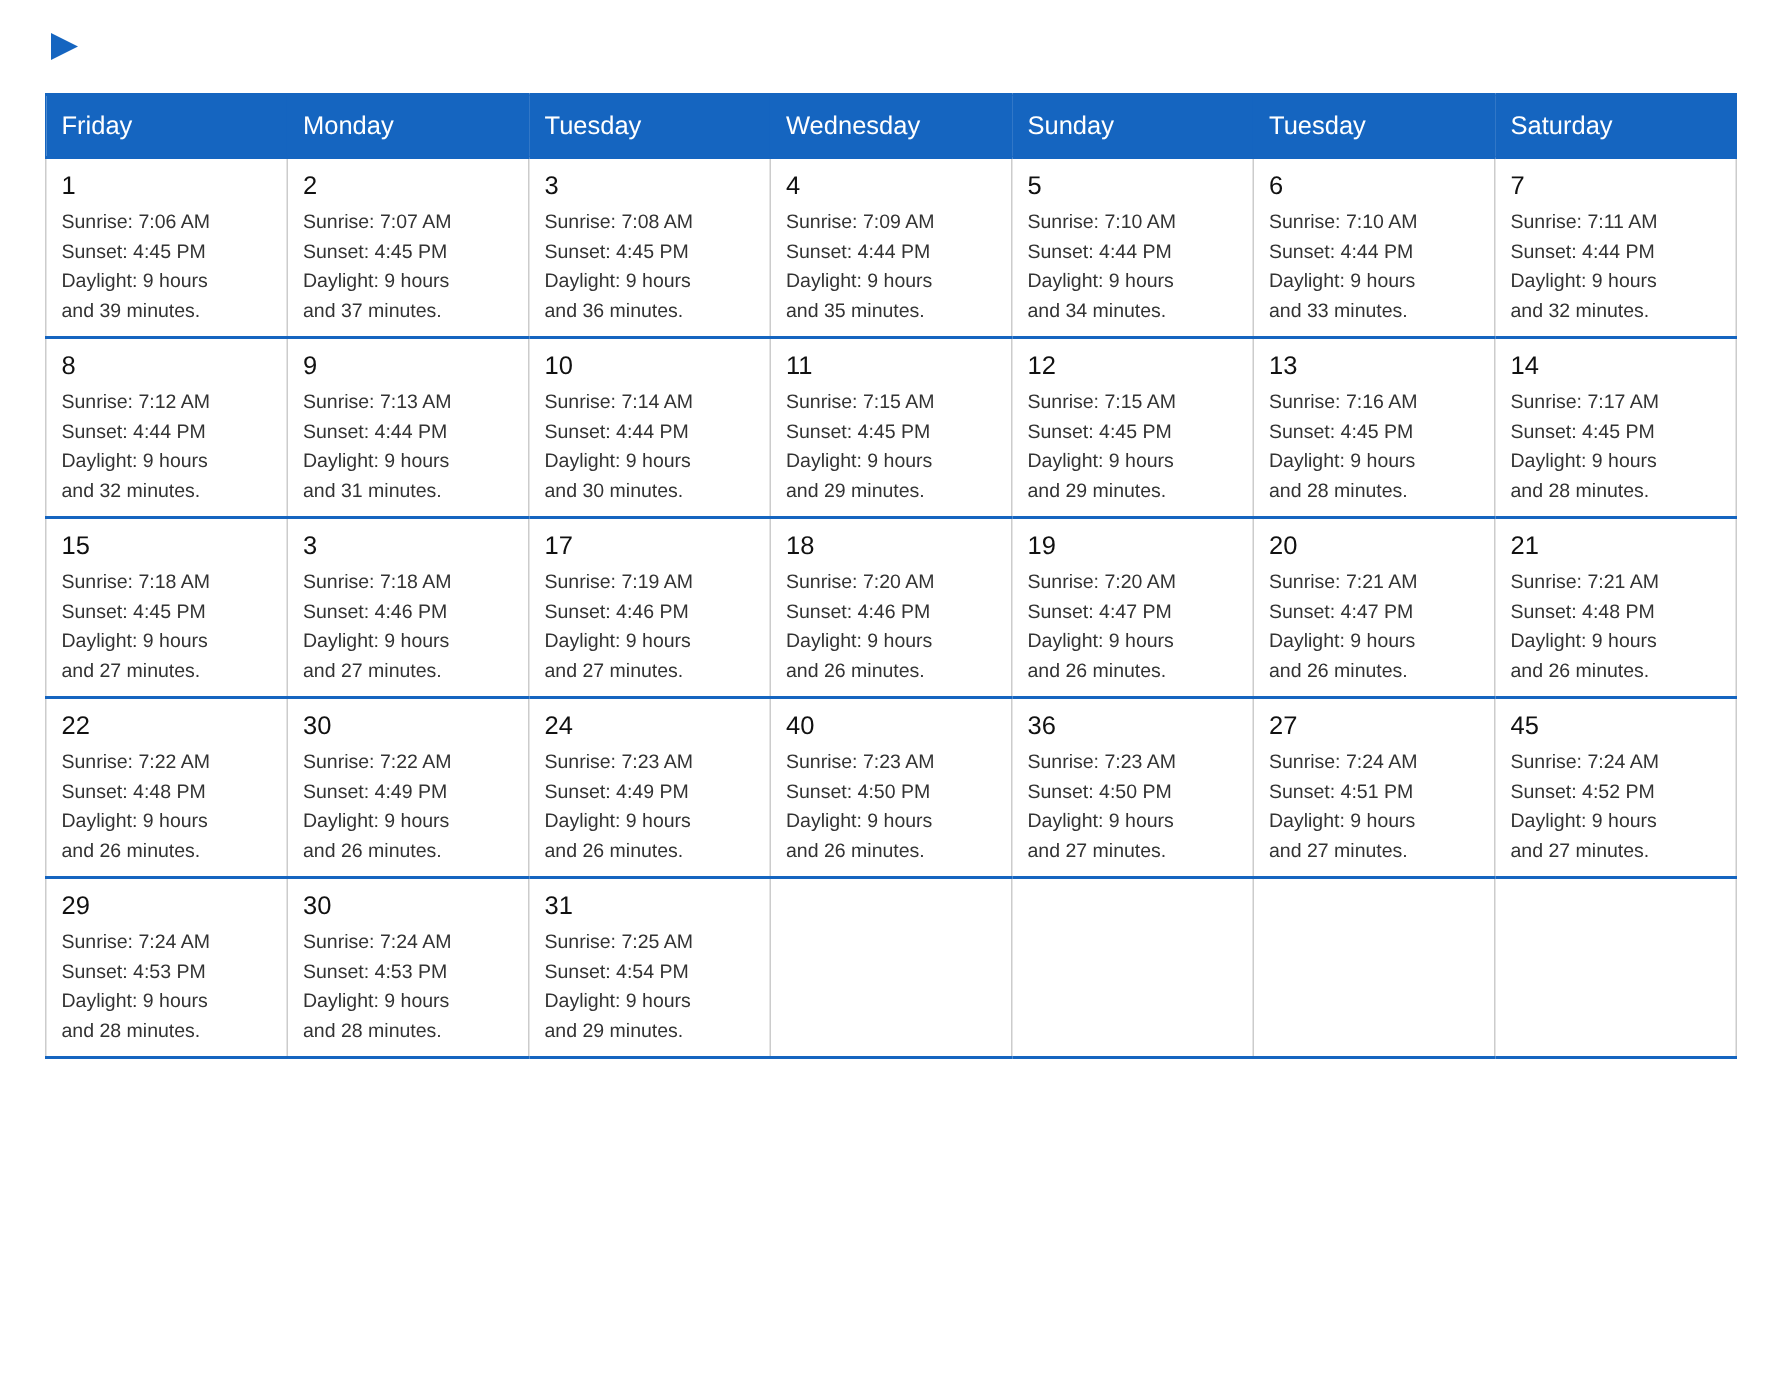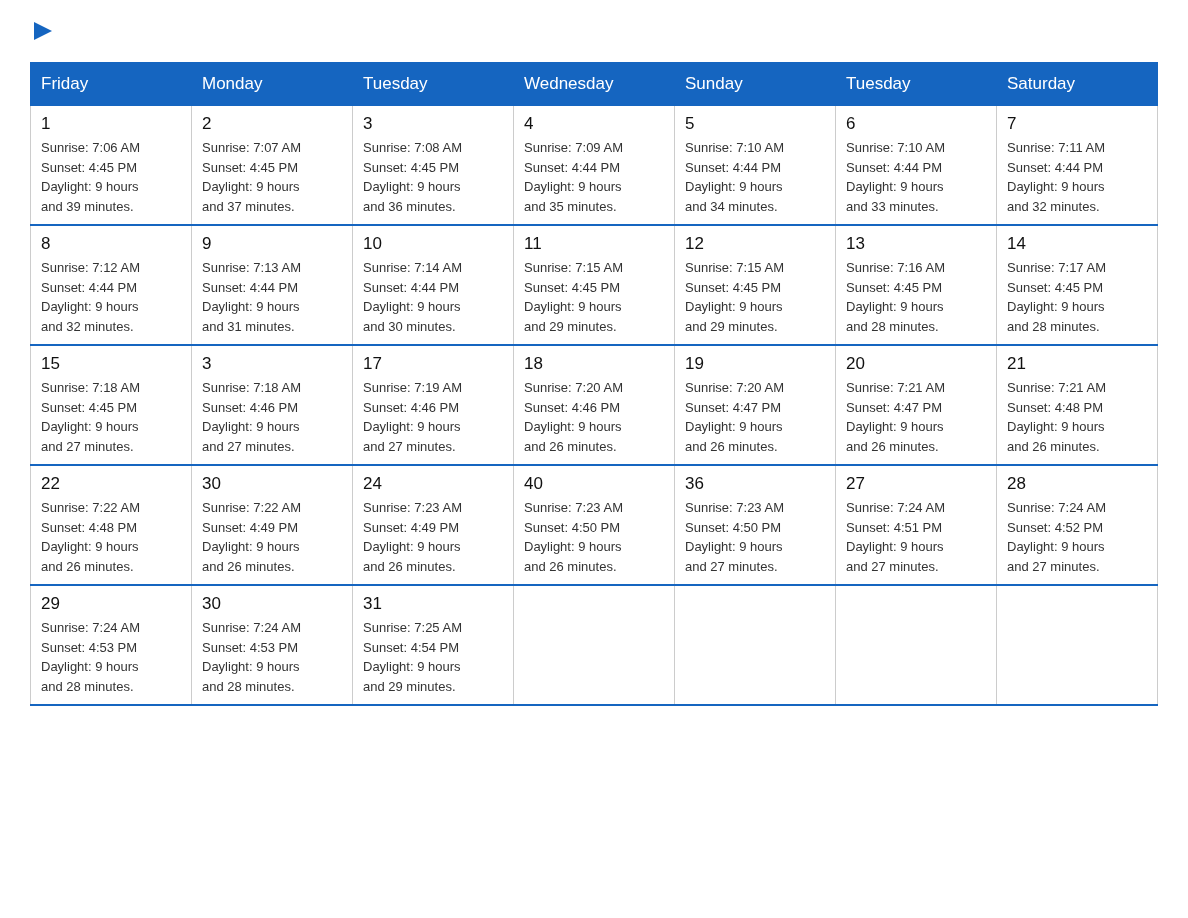--- a/index.html
+++ b/index.html
@@ -248,21 +248,21 @@
       </td>
         <td>
         <span class="day-number">36</span>
         <span class="day-info">Sunrise: 7:23 AM<br>Sunset: 4:50 PM<br>Daylight: 9 hours<br>and 27 minutes.</span>
       </td>
         <td>
         <span class="day-number">27</span>
         <span class="day-info">Sunrise: 7:24 AM<br>Sunset: 4:51 PM<br>Daylight: 9 hours<br>and 27 minutes.</span>
       </td>
         <td>
-        <span class="day-number">28</span>
+        <span class="day-number">45</span>
         <span class="day-info">Sunrise: 7:24 AM<br>Sunset: 4:52 PM<br>Daylight: 9 hours<br>and 27 minutes.</span>
       </td>
       </tr>
       <tr class="week-row">
         <td>
         <span class="day-number">29</span>
         <span class="day-info">Sunrise: 7:24 AM<br>Sunset: 4:53 PM<br>Daylight: 9 hours<br>and 28 minutes.</span>
       </td>
         <td>
         <span class="day-number">30</span>

